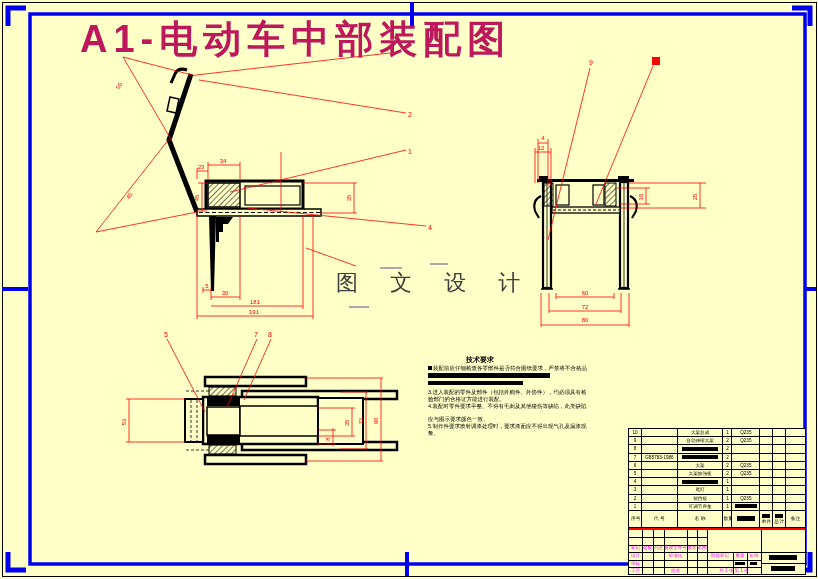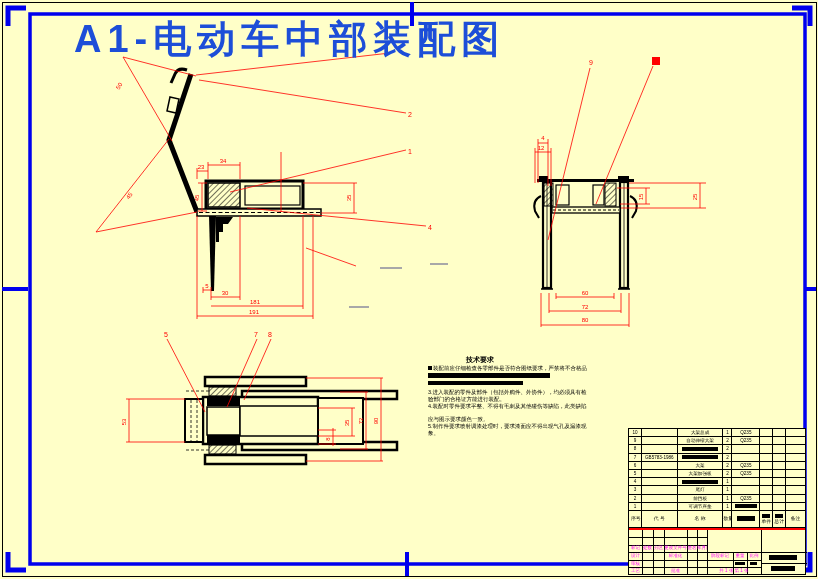--- a/index.html
+++ b/index.html
@@ -1,19 +1,19 @@
 <!DOCTYPE html>
 <html><head>
 <meta charset="utf-8">
 <style>
   html,body{margin:0;padding:0;background:#ffffc8;}
   #sheet{position:relative;width:818px;height:579px;background:#ffffc8;overflow:hidden;
          font-family:"Liberation Sans", sans-serif;}
   #outer-border{position:absolute;left:2px;top:2px;width:813px;height:573px;border:1px solid #000;}
-  #drawing-title{position:absolute;left:42px;top:14px;font-size:38px;font-weight:bold;color:#1d4ed8;
+  #drawing-title{position:absolute;left:48px;top:14px;font-size:38px;font-weight:bold;color:#be185d;
          letter-spacing:6px;white-space:nowrap;padding-left:32px;}
   #watermark{position:absolute;left:336px;top:268px;font-size:22px;color:#3c3c3c;letter-spacing:13px;white-space:nowrap;}
   .wm-dash{position:absolute;height:2px;background:#a8a8a8;}
   
   #tech{position:absolute;left:428px;top:356px;width:218px;color:#000;font-size:5.5px;line-height:7px;}
   #tech .t-title{font-size:7px;font-weight:bold;margin-left:38px;margin-bottom:2px;}
   #tech .ln{white-space:nowrap;overflow:hidden;}
   #tech .sq{display:inline-block;width:4px;height:4px;background:#000;margin-right:1px;}
   .redact{display:inline-block;background:#000;}
   #tech .bar1{width:122px;height:5px;margin:1px 0;}
@@ -193,20 +193,21 @@
         <text x="330" y="439" transform="rotate(-90 330 439)">8</text>
         <text x="166" y="337" font-size="7">5</text>
         <text x="256" y="337" font-size="7">7</text>
         <text x="270" y="337" font-size="7">8</text>
       </g>
     </g>
   </svg>
 
   <div id="drawing-title">A1-电动车中部装配图</div>
 
+  <div id="watermark">图 文 设 计</div>
   <div class="wm-dash" style="left:380px;top:267px;width:22px;"></div>
   <div class="wm-dash" style="left:430px;top:263px;width:18px;"></div>
   <div class="wm-dash" style="left:349px;top:306px;width:20px;"></div>
 
   <div id="tech">
     <div class="t-title">技术要求</div>
     <div class="ln"><span class="sq"></span><span>装配前应仔细检查各零部件是否符合图纸要求，严禁将不合格品</span></div>
     <div class="redact bar1"></div>
     <div class="redact bar2"></div>
     <div class="ln">3.进入装配的零件及部件（包括外购件、外协件），均必须具有检</div>

